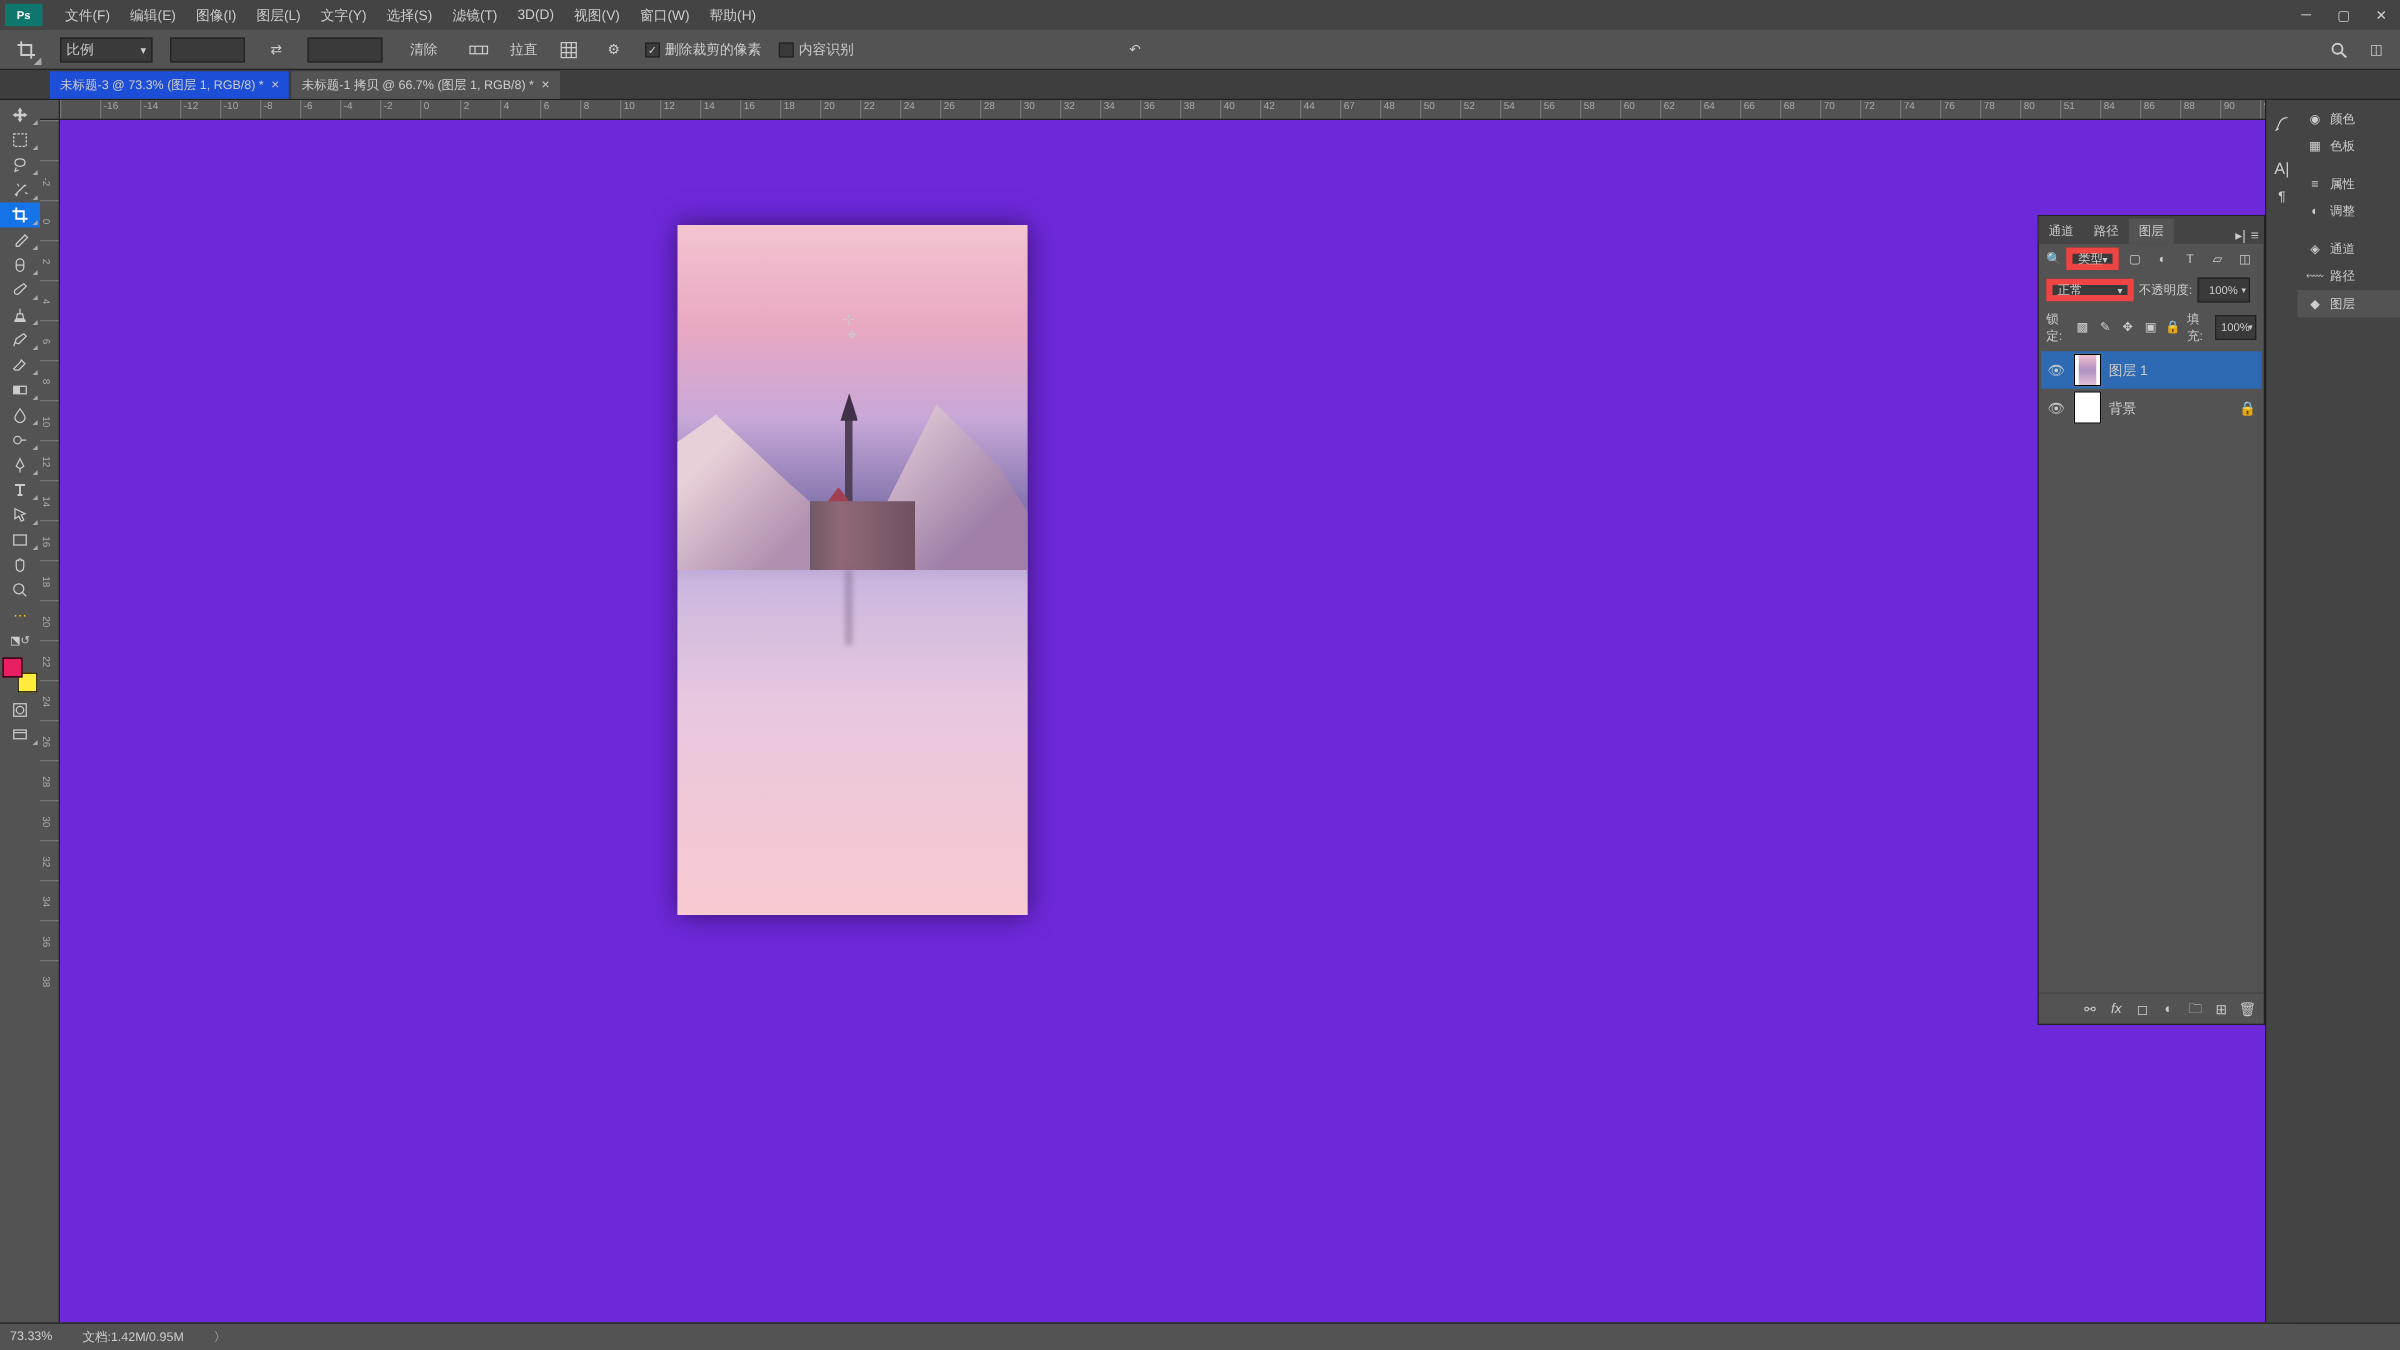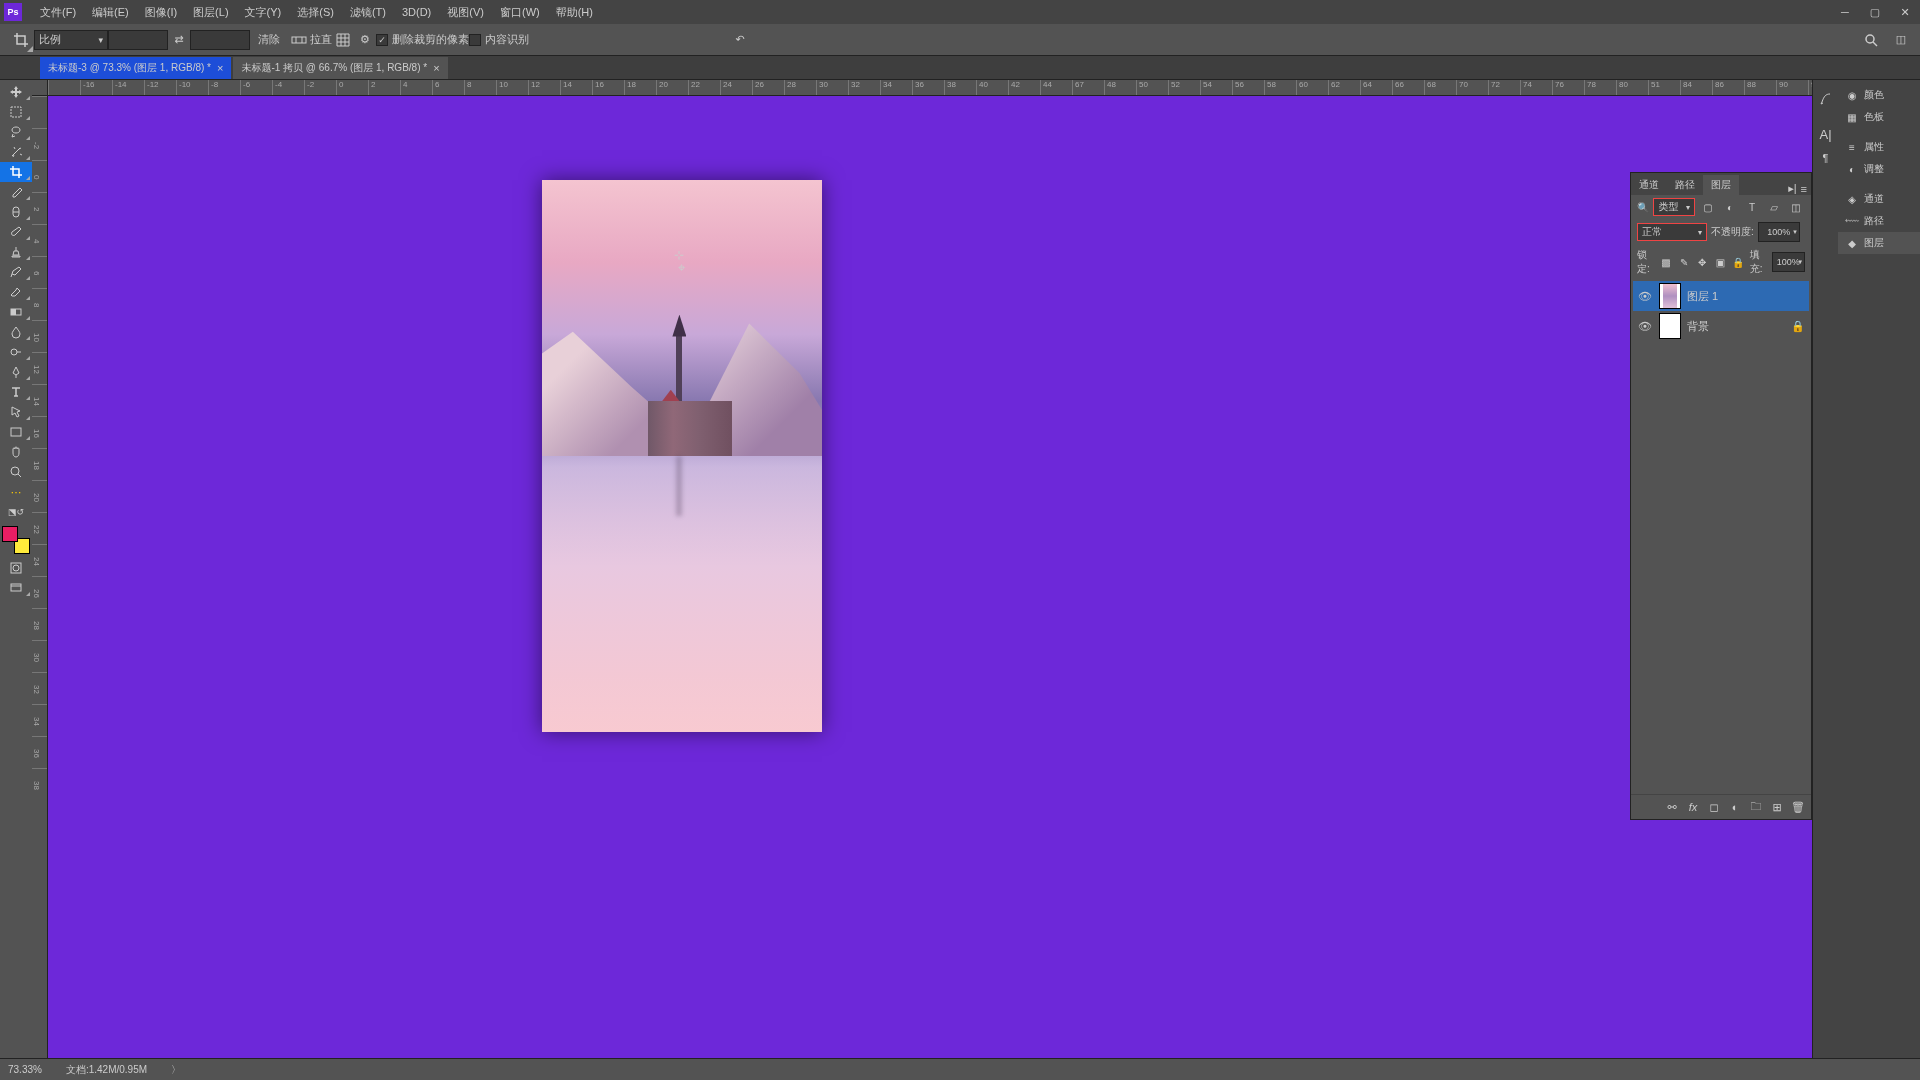--- a/index.html
+++ b/index.html
@@ -1,22 +1,22 @@
 <!DOCTYPE html>
 <html><head>
 <meta charset="utf-8">
 <style>
 * { margin: 0; padding: 0; box-sizing: border-box; font-family: "Microsoft YaHei", sans-serif; }
 body { background: #323232; color: #ccc; font-size: 11px; overflow: hidden; width: 1920px; height: 1080px; position: relative; }
 .menubar { background: #444; height: 24px; display: flex; align-items: center; padding-left: 4px; position: relative; }
-.ps-icon { width: 18px; height: 18px; background: #6d28d9; display: flex; align-items: center; justify-content: center; font-size: 9px; font-weight: bold; color: #fff; margin-right: 10px; }
+.ps-icon { width: 30px; height: 18px; background: #0f766e; display: flex; align-items: center; justify-content: center; font-size: 9px; font-weight: bold; color: #fff; margin-right: 10px; }
 .menu-item { padding: 0 8px; height: 24px; display: flex; align-items: center; cursor: pointer; }
 .win-controls { position: absolute; right: 0; top: 0; display: flex; }
 .win-btn { width: 30px; height: 24px; display: flex; align-items: center; justify-content: center; cursor: pointer; }
-.optbar { background: #535353; height: 32px; display: flex; align-items: center; padding: 0 8px; gap: 0; border-bottom: 1px solid #222; position: relative; }
+.optbar { background: #535353; height: 32px; display: flex; align-items: center; padding: 0 8px; gap: 14px; border-bottom: 1px solid #222; position: relative; }
 .opt-tool { width: 26px; height: 26px; display: flex; align-items: center; justify-content: center; position: relative; }
 .opt-tool::after { content: ""; position: absolute; right: 1px; bottom: 1px; border: 3px solid transparent; border-right-color: #aaa; border-bottom-color: #aaa; width: 0; height: 0; }
 .opt-select { background: #3a3a3a; border: 1px solid #222; height: 20px; width: 74px; display: flex; align-items: center; padding: 0 4px; position: relative; }
 .opt-select::after { content: "▾"; position: absolute; right: 4px; font-size: 9px; }
 .opt-input { background: #3a3a3a; border: 1px solid #222; height: 20px; width: 60px; display: flex; align-items: center; padding: 0 4px; }
 .opt-btn { height: 22px; padding: 0 8px; display: flex; align-items: center; cursor: pointer; }
 .opt-icon { width: 22px; height: 22px; display: flex; align-items: center; justify-content: center; cursor: pointer; }
 .opt-check { display: flex; align-items: center; gap: 4px; }
 .chkbox { width: 12px; height: 12px; background: #3a3a3a; border: 1px solid #222; display: flex; align-items: center; justify-content: center; font-size: 9px; }
 .tabbar { background: #3e3e3e; height: 24px; display: flex; align-items: flex-end; padding-left: 40px; border-bottom: 1px solid #222; }
@@ -53,21 +53,21 @@
 .rp-iconbtn { height: 24px; display: flex; align-items: center; justify-content: center; cursor: pointer; }
 .rp-wider { width: 82px; display: flex; flex-direction: column; padding-top: 4px; }
 .rp-row { display: flex; align-items: center; gap: 4px; padding: 3px 6px; cursor: pointer; font-size: 10px; }
 .rp-ic { width: 16px; height: 16px; display: flex; align-items: center; justify-content: center; }
 .layers-panel { position: absolute; top: 172px; right: 108px; width: 182px; bottom: 260px; background: #535353; border: 1px solid #222; display: flex; flex-direction: column; }
 .lp-tabs { display: flex; background: #444; height: 22px; align-items: flex-end; }
 .lp-tab { padding: 3px 8px; font-size: 10px; cursor: pointer; background: #444; }
 .lp-tab.active { background: #535353; }
 .lp-tabs-right { margin-left: auto; display: flex; align-items: center; gap: 4px; padding-right: 4px; }
 .lp-row { display: flex; align-items: center; padding: 3px 6px; gap: 4px; font-size: 10px; }
-.lp-select { background: #3a3a3a; border: 1px solid #ef4444; height: 18px; flex: 1; display: flex; align-items: center; padding: 0 4px; position: relative; }
+.lp-select { background: #3a3a3a; border: 5px solid #ef4444; height: 18px; flex: 1; display: flex; align-items: center; padding: 0 4px; position: relative; }
 .lp-select::after { content: "▾"; position: absolute; right: 4px; font-size: 8px; }
 .lp-ic { width: 18px; height: 18px; display: flex; align-items: center; justify-content: center; cursor: pointer; }
 .lp-val { background: #3a3a3a; border: 1px solid #222; width: 42px; height: 20px; display: flex; align-items: center; justify-content: center; font-size: 9px; position: relative; }
 .lp-val::after { content: "▾"; position: absolute; right: 2px; font-size: 7px; }
 .layers-list { flex: 1; overflow: auto; padding: 2px; }
 .layer { display: flex; align-items: center; height: 30px; gap: 6px; padding: 0 4px; cursor: pointer; }
 .layer.active { background: #2d6ab3; }
 .eye { width: 16px; display: flex; align-items: center; justify-content: center; }
 .thumb { width: 22px; height: 26px; background: #fff; border: 1px solid #000; display: flex; align-items: center; justify-content: center; overflow: hidden; }
 .thumb-img { width: 14px; height: 24px; background: linear-gradient(to bottom, #f0c0d0, #b090c0, #e0c0d8); }

